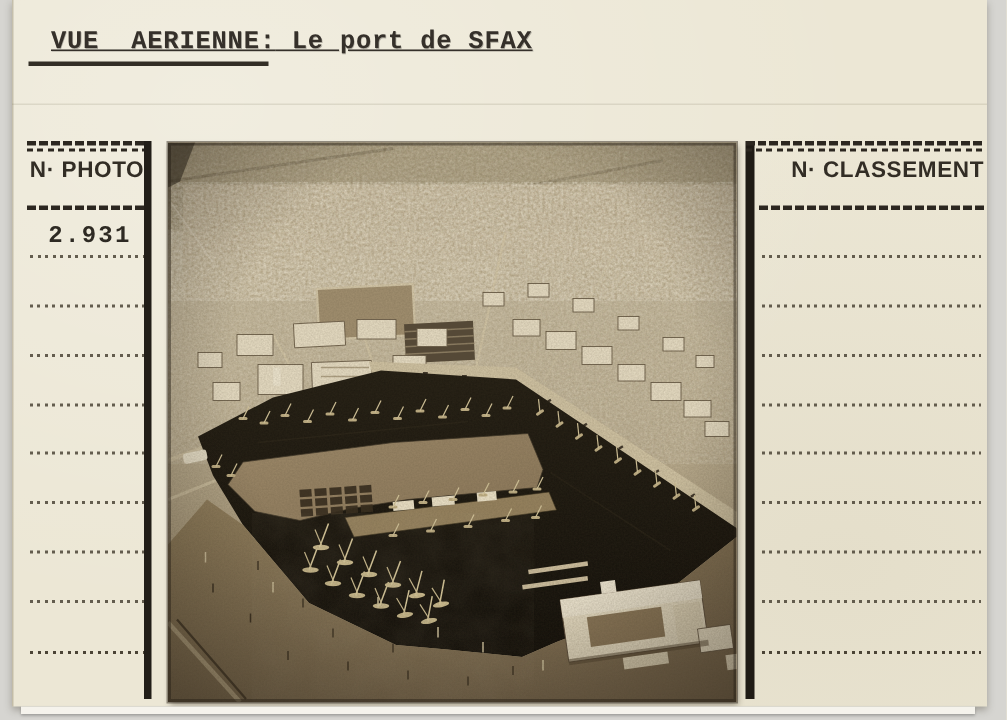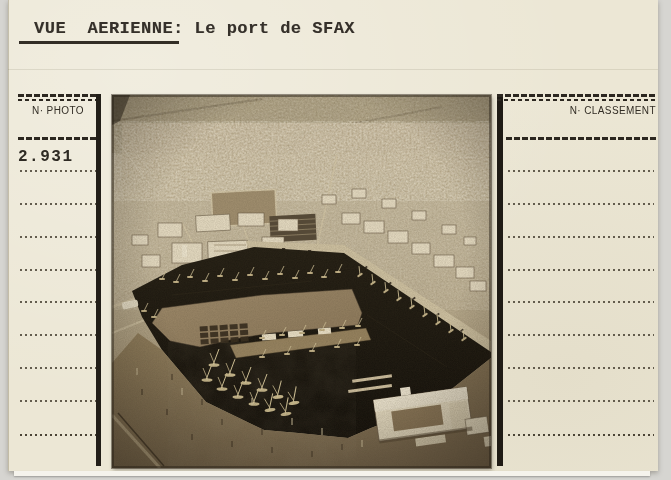--- a/index.html
+++ b/index.html
@@ -19,45 +19,45 @@
   .under-edge{
     position:absolute;left:14px;top:471px;width:636px;height:5px;
     background:#f5f3ec;box-shadow:0 1px 2px rgba(0,0,0,.25);
   }
   .crease{position:absolute;left:0;top:69px;width:650px;height:1px;background:rgba(120,110,85,.16);}
   
   .title{
     position:absolute;left:26px;top:19px;
     font-family:"Liberation Mono","DejaVu Sans Mono",monospace;
     font-weight:700;font-size:17px;letter-spacing:.5px;color:#35302a;
-    white-space:pre;text-shadow:.4px .4px 0 rgba(53,48,42,.35);
+    white-space:pre;text-shadow:.4px .4px 0 rgba(53,48,42,.35);text-decoration:underline;
   }
   .title-underline{position:absolute;left:11px;top:41px;width:160px;height:3px;background:#332e26;}
   
   .rule-double{
     height:7px;
     background:
       repeating-linear-gradient(90deg,#2c2720 0 6px,rgba(0,0,0,0) 6px 8px) top/100% 3px no-repeat,
       repeating-linear-gradient(90deg,#2c2720 0 4px,rgba(0,0,0,0) 4px 7px) bottom/100% 2px no-repeat;
   }
   .rule-dash{
     height:3px;
     background:repeating-linear-gradient(90deg,#2c2720 0 6px,rgba(0,0,0,0) 6px 8px);
   }
   .rule-dot{
     position:absolute;height:2px;opacity:.85;
     background:repeating-linear-gradient(90deg,#4b4436 0 2px,rgba(0,0,0,0) 2px 5px);
   }
   .vbar{position:absolute;top:94px;height:372px;background:#221e18;}
   .col-header{
-    position:absolute;font-weight:400;font-size:10px;letter-spacing:.4px;color:#322d25;
+    position:absolute;font-weight:700;font-size:15px;letter-spacing:.4px;color:#322d25;
     font-family:"Liberation Sans",sans-serif;
   }
   .photo-number{
-    position:absolute;left:10px;top:148px;width:84px;text-align:left;
+    position:absolute;left:10px;top:148px;width:84px;text-align:center;
     font-family:"Liberation Mono","DejaVu Sans Mono",monospace;
     font-weight:700;font-size:16px;letter-spacing:1.5px;color:#2e2a23;
   }
   
   .photo{
     position:absolute;left:104px;top:95px;width:379px;height:373px;
     box-shadow:0 0 0 1px rgba(40,32,20,.45), 1px 2px 4px rgba(40,32,20,.4);
     background:#b3a587;
   }
   .photo svg{display:block;}

